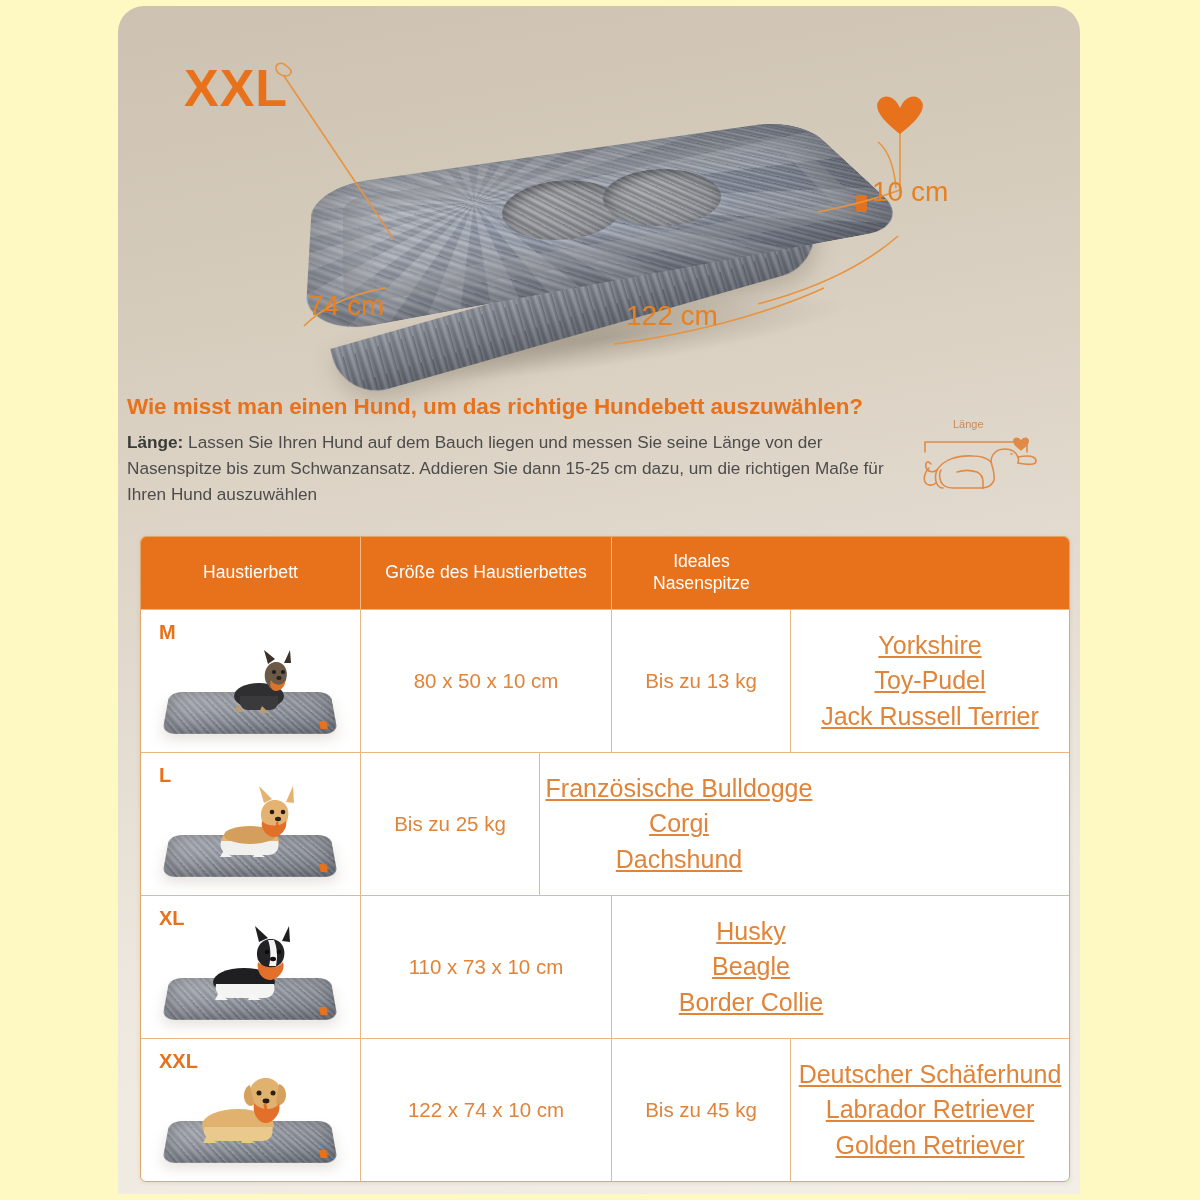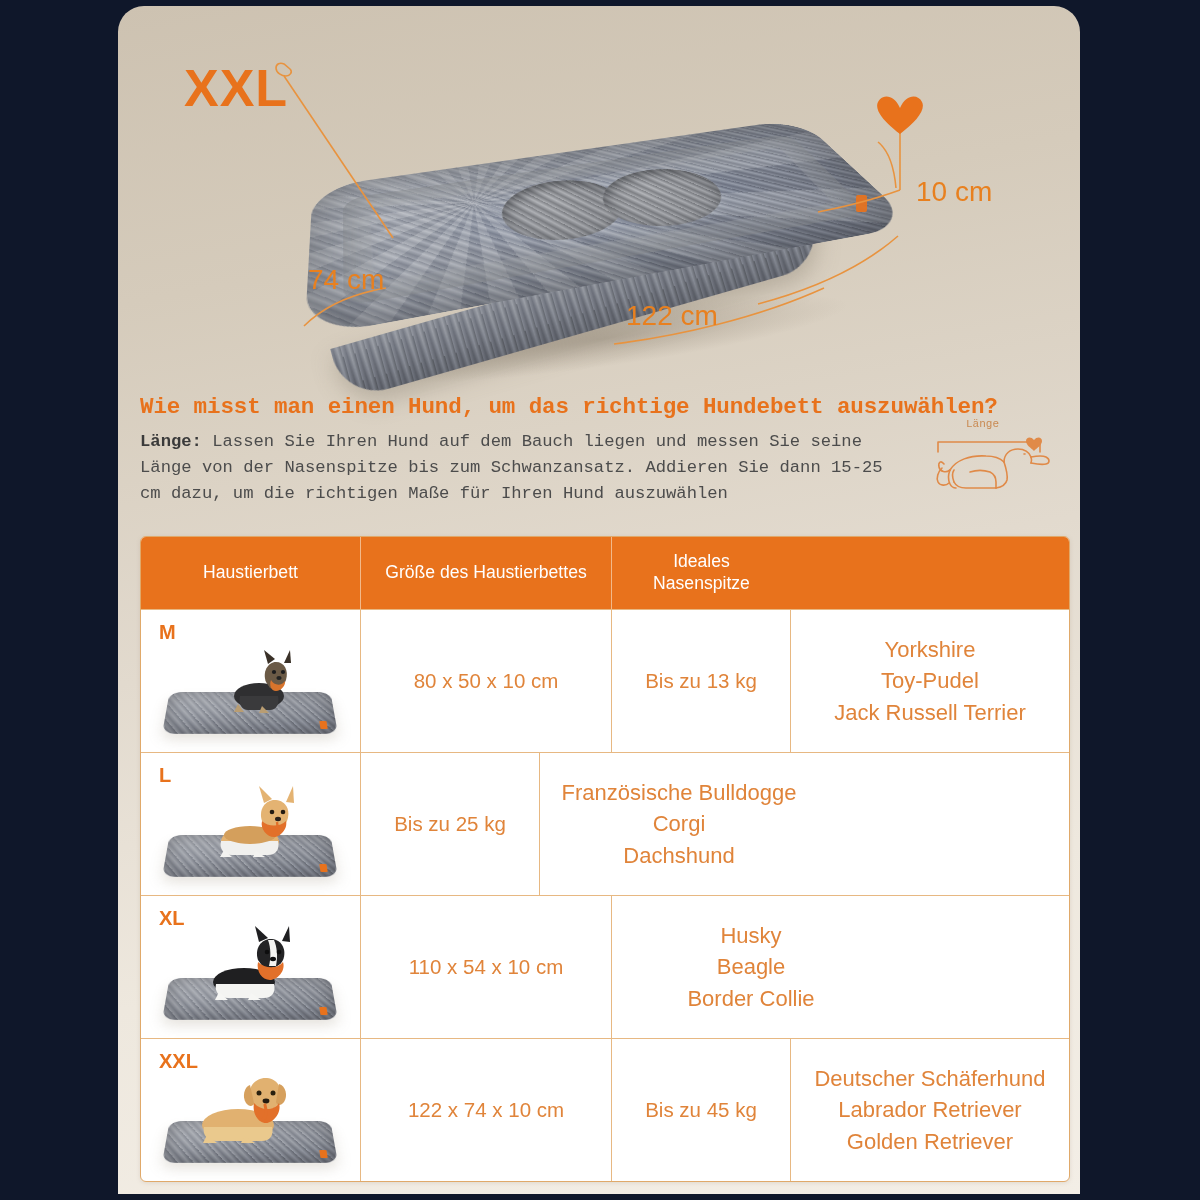--- a/index.html
+++ b/index.html
@@ -9,21 +9,21 @@
     height: 1200px;
     background: #ffffff;
     font-family: "Liberation Sans", sans-serif;
     overflow: hidden;
   }
 
   #page {
     position: relative;
     width: 1200px;
     height: 1200px;
-    background: #0f172a;
+    background: #fef9c3;
   }
 
   
   #panel {
     position: absolute;
     left: 118px;
     top: 6px;
     width: 962px;
     height: 1188px;
     background: linear-gradient(170deg, #cdc2b1 0%, #d5cbbb 22%, #e2dace 50%, #eee8de 74%, #f3eee6 100%);
@@ -137,32 +137,31 @@
 
   
   .dim-svg { position: absolute; left: 0; top: 0; width: 962px; height: 390px; }
   .dim-label {
     position: absolute;
     color: #e8801f;
     font-size: 28px;
     font-weight: 400;
     white-space: nowrap;
   }
-  #lbl-74  { left: 190px; top: 258px; }
+  #lbl-74  { left: 190px; top: 284px; }
   #lbl-122 { left: 508px; top: 294px; }
-  #lbl-10  { left: 798px; top: 170px; }
+  #lbl-10  { left: 754px; top: 170px; }
 
   
   #howto {
     position: absolute;
-    left: 22px;
+    left: 9px;
     top: 388px;
     width: 930px;
     height: 120px;
-    font-family: Liberation Mono, monospace;
   }
   #howto-title {
     color: #e8721c;
     font-size: 22.5px;
     font-weight: 700;
     letter-spacing: -.1px;
     margin-bottom: 9px;
   }
   #howto-body {
     color: #4c4c4c;
@@ -245,21 +244,21 @@
     font-weight: 700;
   }
 
   .val-text {
     color: #e0843a;
     font-size: 20.5px;
     font-weight: 400;
     text-align: center;
     line-height: 1.42;
   }
-  .breeds { font-size: 22px; }
+  .breeds { font-size: 25px; text-decoration: underline; }
 
   
   .thumb {
     position: relative;
     width: 185px;
     height: 110px;
     margin-top: 16px;
   }
   .tbed {
     position: absolute;
@@ -464,21 +463,21 @@
                 <circle cx="109" cy="32" r="2.3" fill="#0d0d0e"></circle>
                 <circle cx="121" cy="32" r="2.3" fill="#0d0d0e"></circle>
                 <ellipse cx="115" cy="39" rx="3" ry="2.2" fill="#0d0d0e"></ellipse>
                 <path d="M61,72 L57,80 L70,80 Z" fill="#f6f6f4"></path>
                 <path d="M93,73 L90,80 L103,80 Z" fill="#f6f6f4"></path>
               </g>
             </svg>
           </div>
         </div>
         <div class="cell c2">
-          <span class="val-text">110 x 54 x 10 cm</span>
+          <span class="val-text">110 x 73 x 10 cm</span>
         </div>
         <div class="cell c4">
           <span class="val-text breeds">
             <span>Husky</span><br>
             <span>Beagle</span><br>
             <span>Border Collie</span>
           </span>
         </div>
       </div>
 

